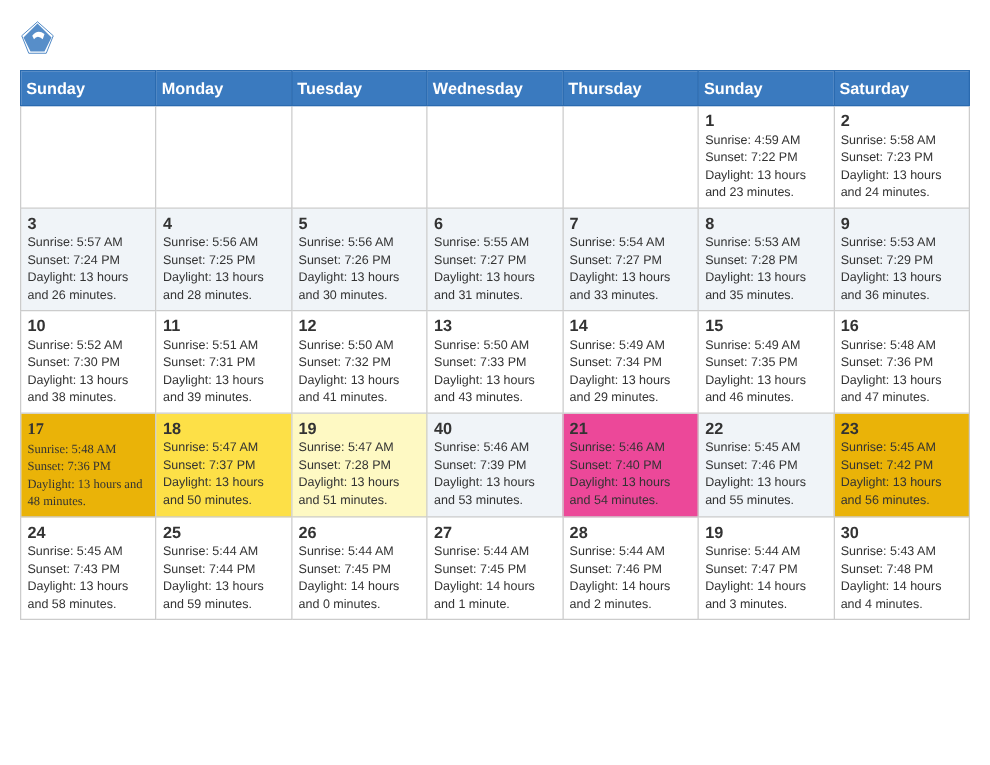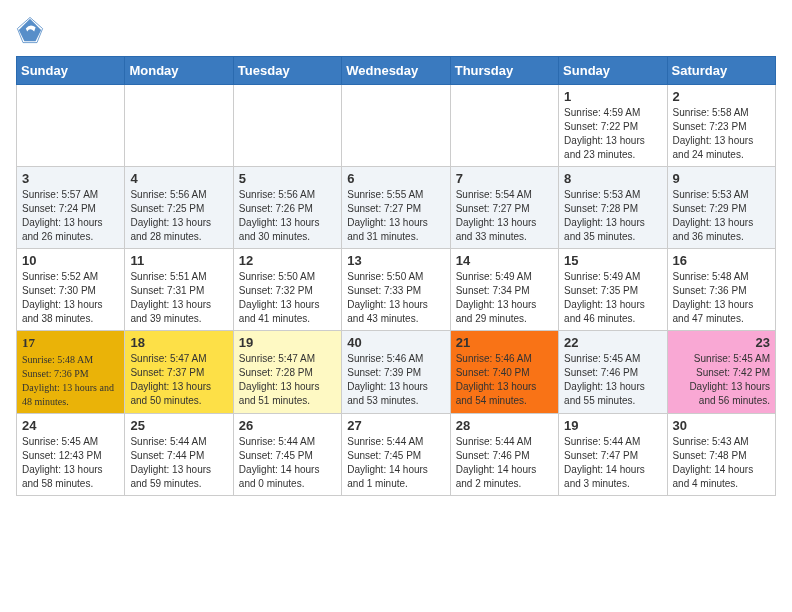--- a/index.html
+++ b/index.html
@@ -294,51 +294,51 @@
           </div>
         </td>
         <td style="background: rgb(240, 244, 248);">
           <span class="day-number">40</span>
           <div class="day-info">
             <span>Sunrise: 5:46 AM</span><br>
             <span>Sunset: 7:39 PM</span><br>
             <span>Daylight: 13 hours and 53 minutes.</span>
           </div>
         </td>
-        <td style="background: #f97316;">
+        <td style="background: #ec4899;">
           <span class="day-number">21</span>
           <div class="day-info">
             <span>Sunrise: 5:46 AM</span><br>
             <span>Sunset: 7:40 PM</span><br>
             <span>Daylight: 13 hours and 54 minutes.</span>
           </div>
         </td>
         <td style="background: rgb(240, 244, 248);">
           <span class="day-number">22</span>
           <div class="day-info">
             <span>Sunrise: 5:45 AM</span><br>
             <span>Sunset: 7:46 PM</span><br>
             <span>Daylight: 13 hours and 55 minutes.</span>
           </div>
         </td>
-        <td style="background: #f9a8d4; text-align: right;">
+        <td style="background: #eab308;">
           <span class="day-number">23</span>
           <div class="day-info">
             <span>Sunrise: 5:45 AM</span><br>
             <span>Sunset: 7:42 PM</span><br>
             <span>Daylight: 13 hours and 56 minutes.</span>
           </div>
         </td>
       </tr>
       <tr>
         <td>
           <span class="day-number">24</span>
           <div class="day-info">
             <span>Sunrise: 5:45 AM</span><br>
-            <span>Sunset: 12:43 PM</span><br>
+            <span>Sunset: 7:43 PM</span><br>
             <span>Daylight: 13 hours and 58 minutes.</span>
           </div>
         </td>
         <td>
           <span class="day-number">25</span>
           <div class="day-info">
             <span>Sunrise: 5:44 AM</span><br>
             <span>Sunset: 7:44 PM</span><br>
             <span>Daylight: 13 hours and 59 minutes.</span>
           </div>

